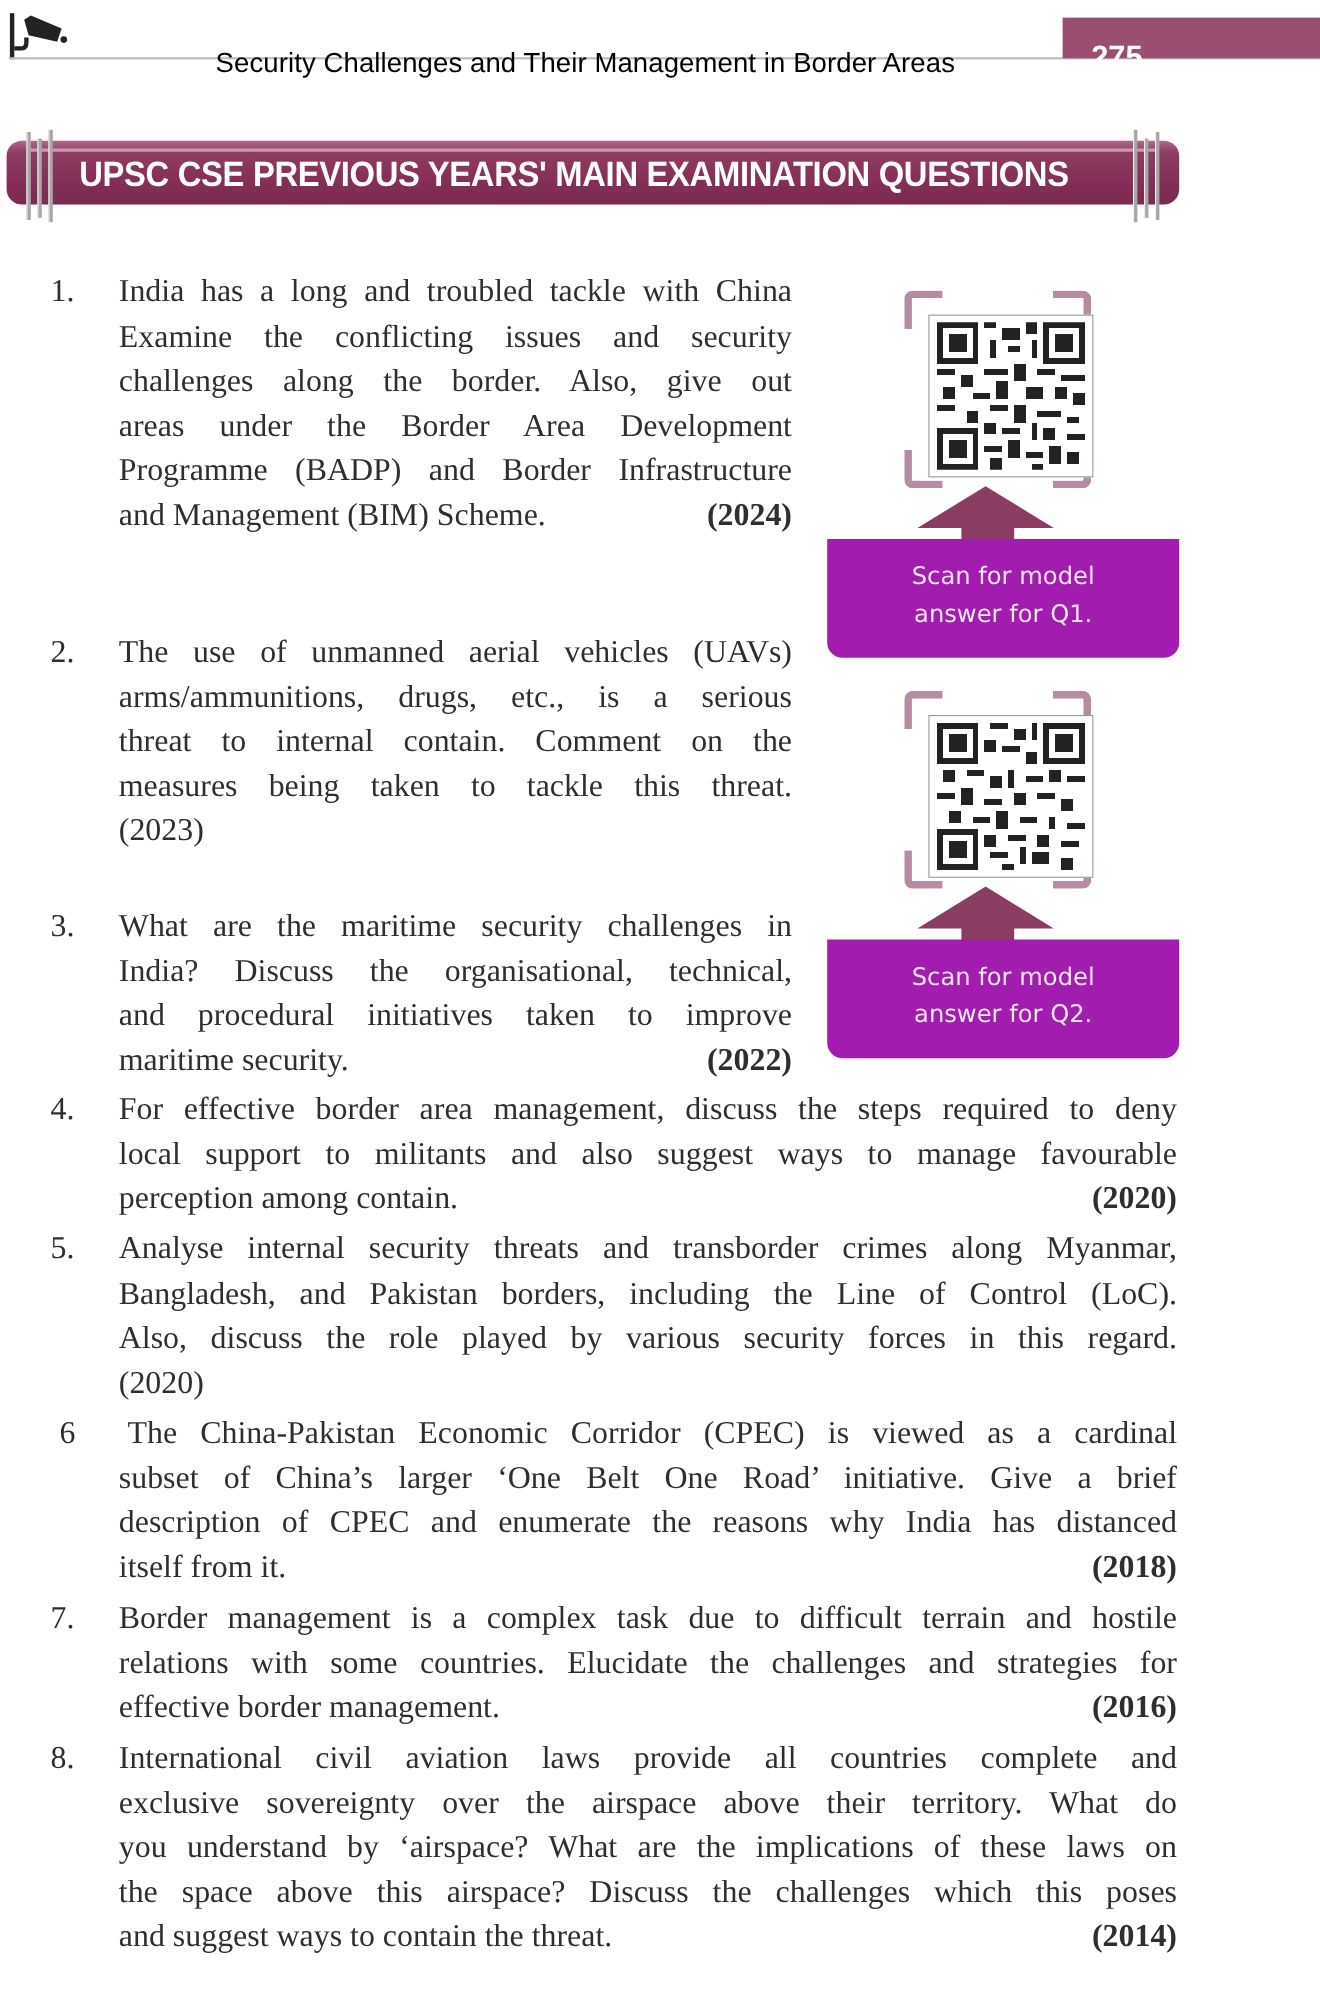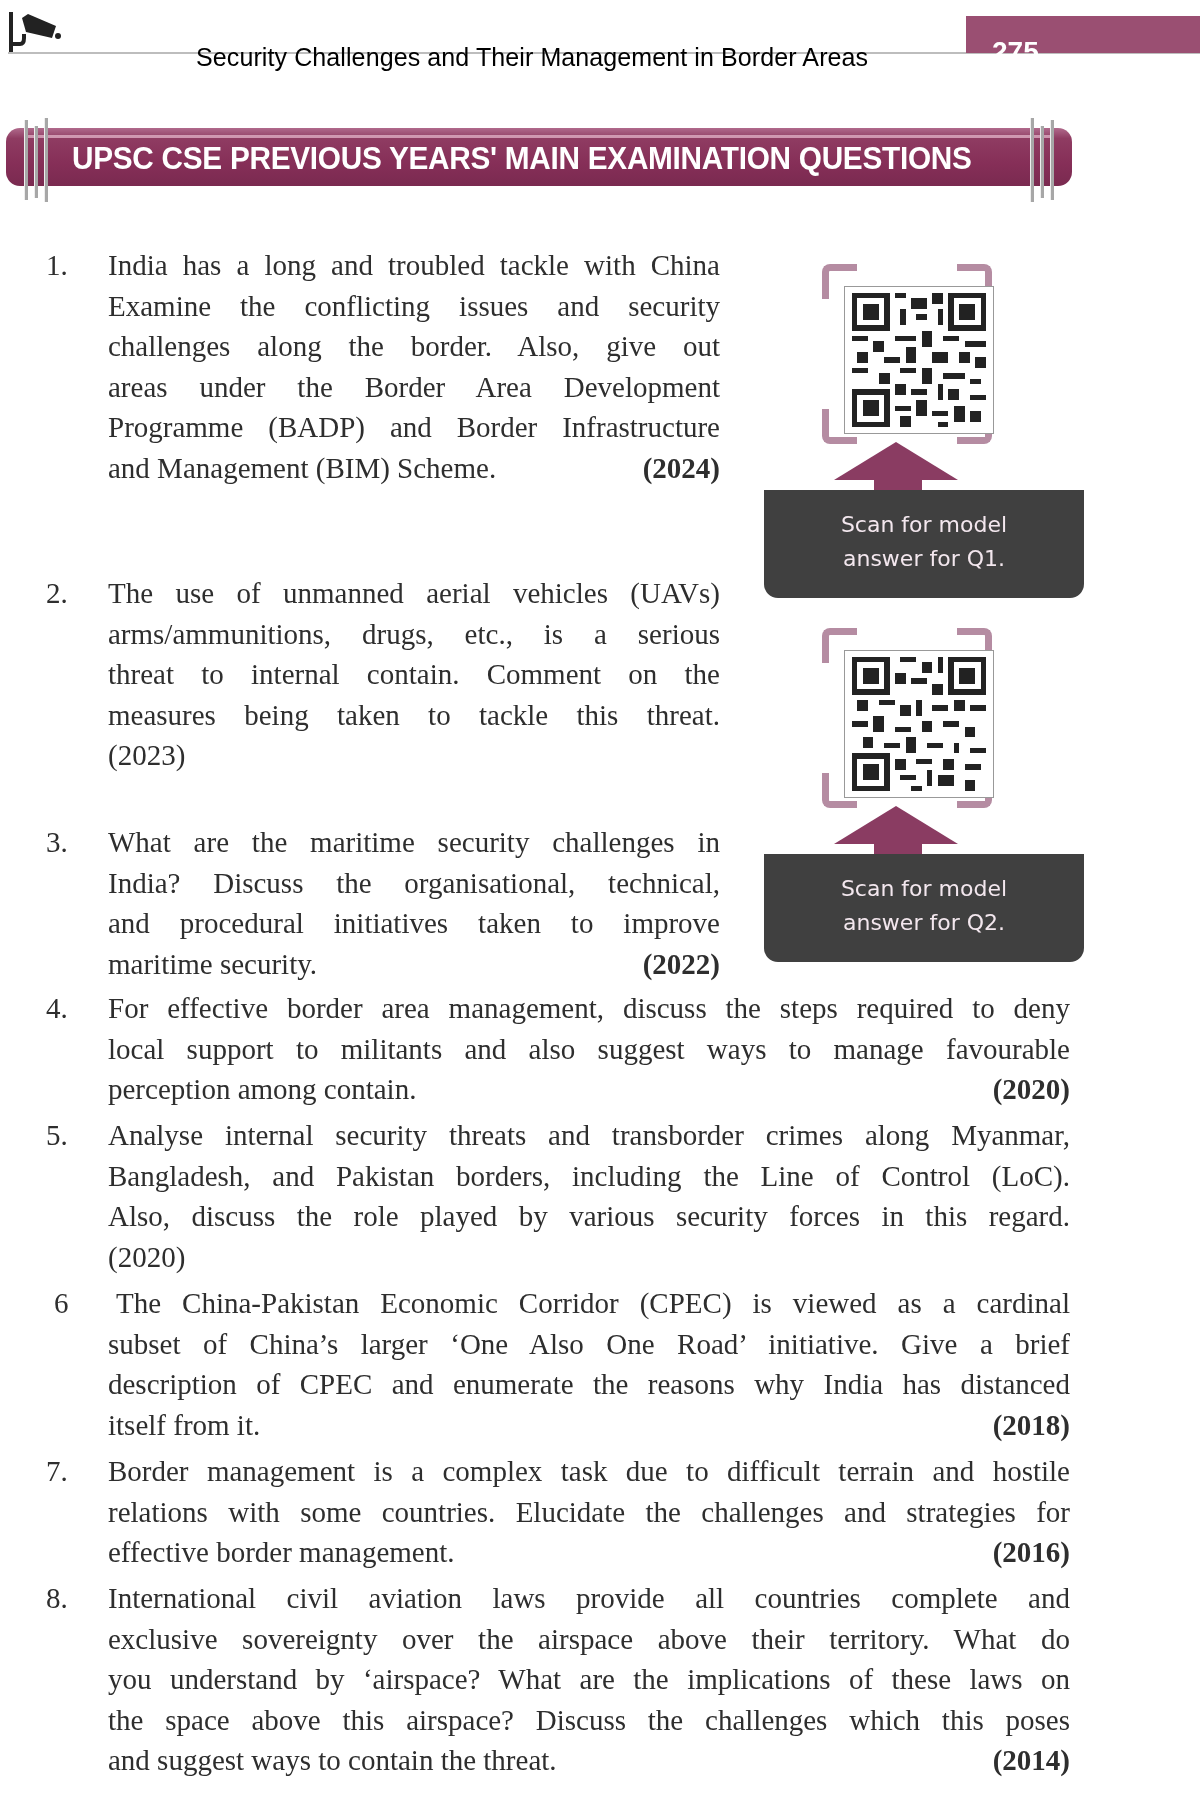--- a/index.html
+++ b/index.html
@@ -37,22 +37,22 @@
   .qr-panel { position:absolute; width:320px; }
   .qr-frame { position:absolute; left:70px; top:0; width:170px; height:180px; }
   .qr-corner { position:absolute; width:28px; height:28px; border-color:#b58ca2; border-style:solid; }
   .qr-corner.tl { left:0; top:0; border-width:7px 0 0 7px; border-radius:8px 0 0 0; }
   .qr-corner.tr { right:0; top:0; border-width:7px 7px 0 0; border-radius:0 8px 0 0; }
   .qr-corner.bl { left:0; bottom:0; border-width:0 0 7px 7px; border-radius:0 0 0 8px; }
   .qr-corner.br { right:0; bottom:0; border-width:0 7px 7px 0; border-radius:0 0 8px 0; }
   .qr-code { position:absolute; left:22px; top:22px; width:150px; height:148px; border:1px solid #999; background:#fff; padding:6px; box-sizing:border-box; }
   .qr-arrow { position:absolute; left:82px; top:178px; width:0; height:0; border-left:62px solid transparent; border-right:62px solid transparent; border-bottom:38px solid #8a3c62; }
   .qr-stem { position:absolute; left:122px; top:214px; width:48px; height:14px; background:#8a3c62; }
-  .qr-label { position:absolute; left:0; top:226px; width:320px; height:108px; background:#404040; border-radius:0 0 14px 14px;
-    color:#f3e7ee; font-family:"DejaVu Sans", sans-serif; font-size:22px; line-height:34px; text-align:center; box-sizing:border-box; padding-top:18px;margin-left:12px; }
+  .qr-label { position:absolute; left:0; top:226px; width:320px; height:108px; background:#a21caf; border-radius:0 0 14px 14px;
+    color:#f3e7ee; font-family:"DejaVu Sans", sans-serif; font-size:22px; line-height:34px; text-align:center; box-sizing:border-box; padding-top:18px; }
 </style>
 </head>
 <body>
 
 <div class="run-head">
   <svg class="cam-icon" viewBox="0 0 56 46">
     <rect x="3" y="4" width="4" height="42" fill="#222"></rect>
     <path d="M7 36 L14 36 Q18 36 18 30 L18 26" stroke="#222" stroke-width="4" fill="none"></path>
     <polygon points="16,10 22,6 50,18 46,30 20,24" fill="#222"></polygon>
     <circle cx="52" cy="28" r="3" fill="#222"></circle>
@@ -186,21 +186,21 @@
     <span class="q-line">Bangladesh, and Pakistan borders, including the Line of Control (LoC).</span>
     <span class="q-line">Also, discuss the role played by various security forces in this regard.</span>
     <span class="year-right">(2020)</span>
   </div>
 </div>
 
 <div class="q" style="left:0; top:1283px;">
   <span class="q-num" style="left:54px; top:0;">6</span>
   <div class="q-body" style="left:108px; top:0; width:962px;">
     <span class="q-line" style="padding-left:8px; box-sizing:border-box;">The China-Pakistan Economic Corridor (CPEC) is viewed as a cardinal</span>
-    <span class="q-line">subset of China’s larger ‘One Also One Road’ initiative. Give a brief</span>
+    <span class="q-line">subset of China’s larger ‘One Belt One Road’ initiative. Give a brief</span>
     <span class="q-line">description of CPEC and enumerate the reasons why India has distanced</span>
     <span class="q-line last"><span class="yr">(2018)</span><span>itself from it.</span></span>
   </div>
 </div>
 
 <div class="q" style="left:0; top:1451px;">
   <span class="q-num" style="left:46px; top:0;">7.</span>
   <div class="q-body" style="left:108px; top:0; width:962px;">
     <span class="q-line">Border management is a complex task due to difficult terrain and hostile</span>
     <span class="q-line">relations with some countries. Elucidate the challenges and strategies for</span>

